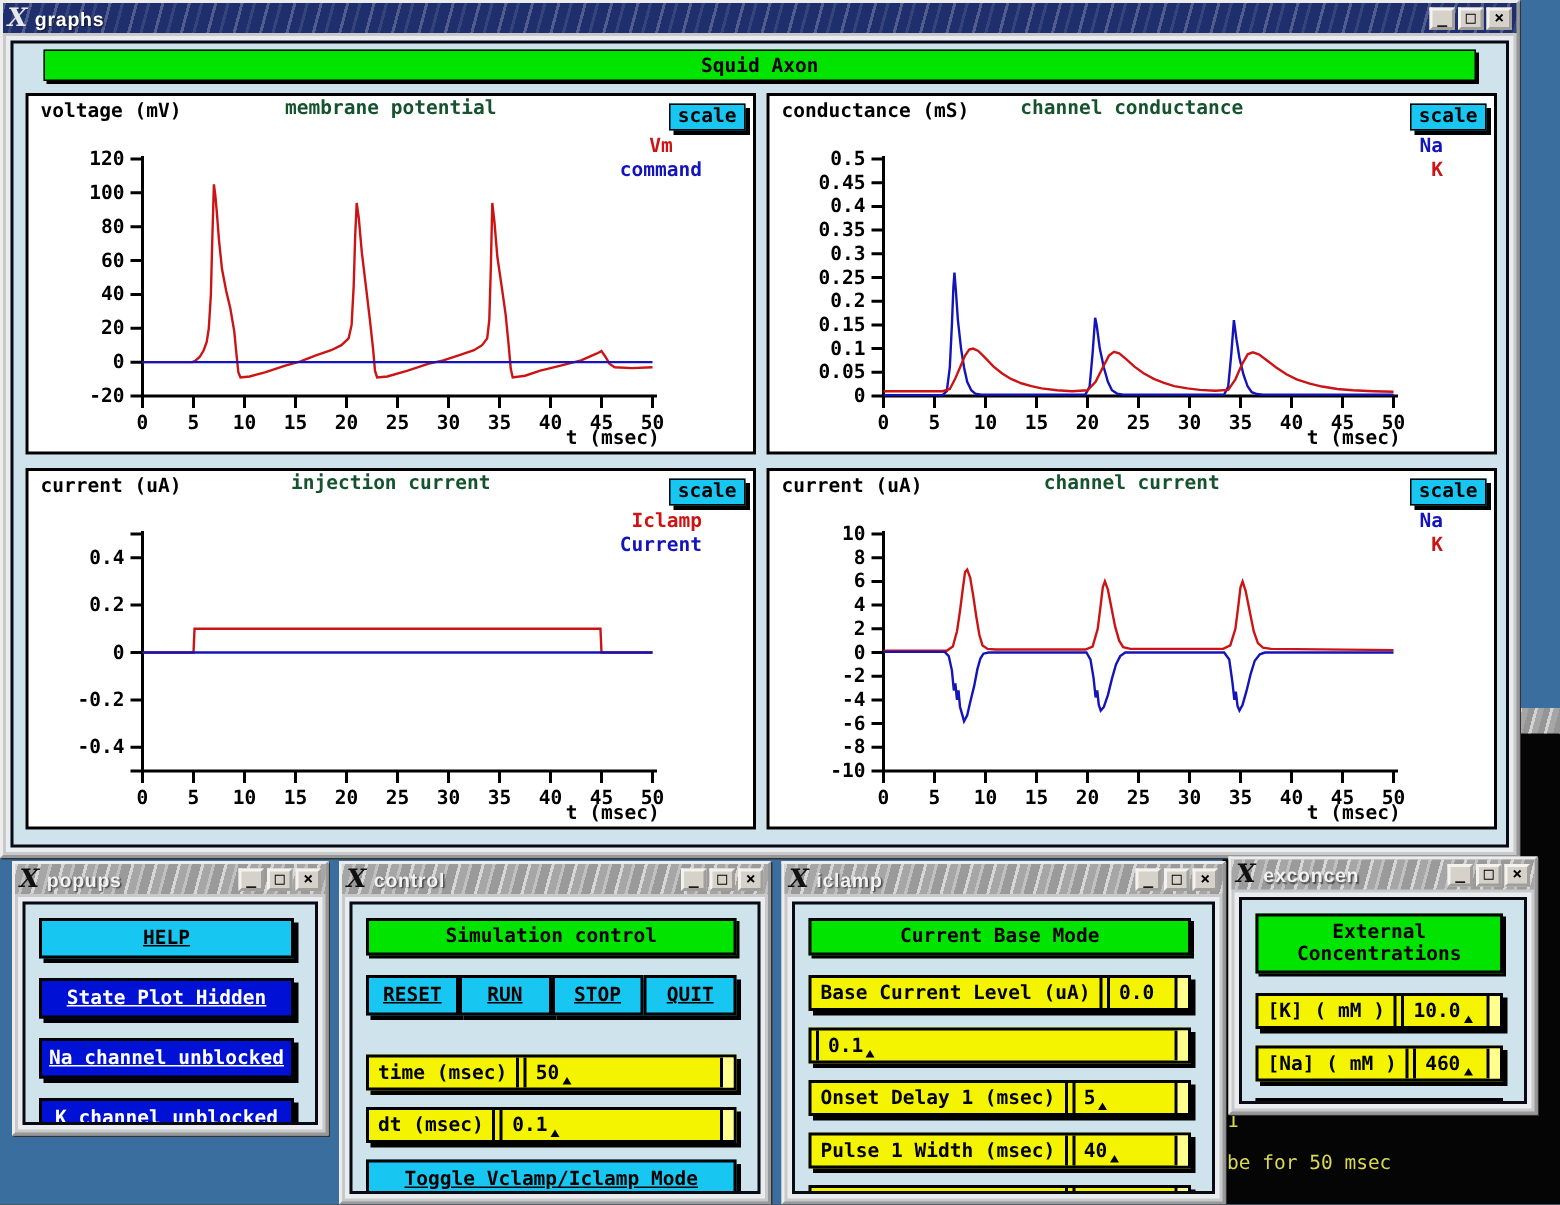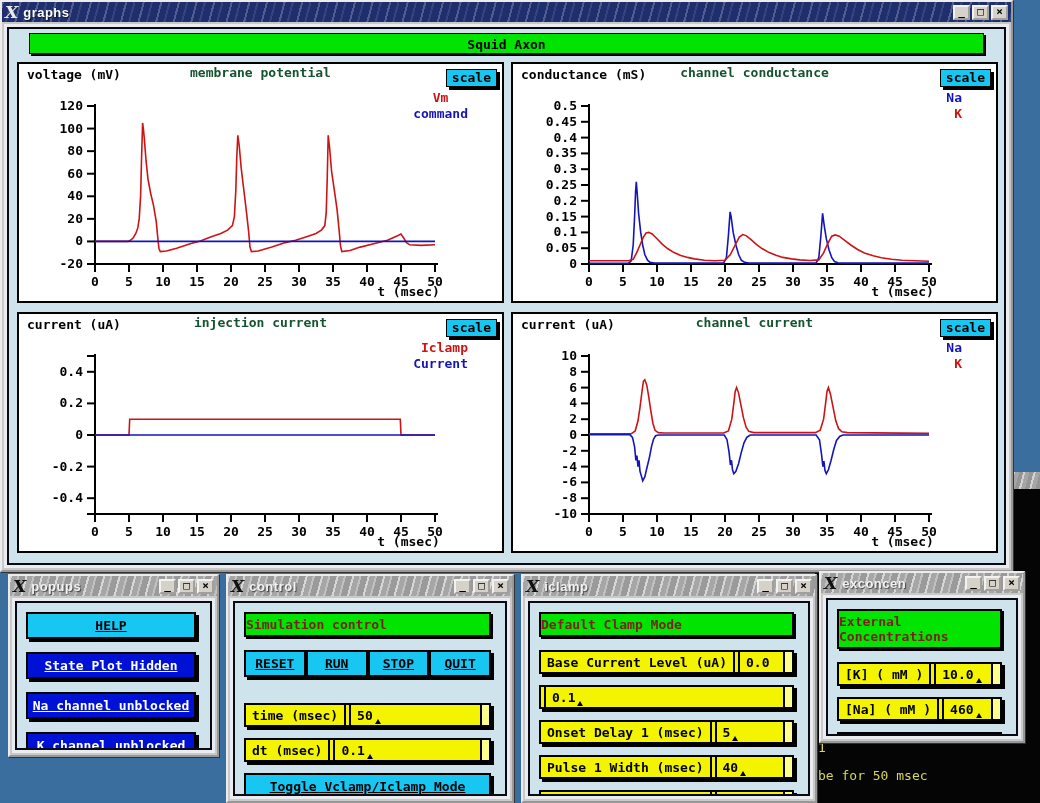--- a/index.html
+++ b/index.html
@@ -36,21 +36,21 @@
   .corner-label { position:absolute; left:8px; top:3px; font:bold 13px "DejaVu Sans Mono", monospace; color:#000; }
   .chart-title { position:absolute; left:0; right:0; top:1px; text-align:center; font:bold 13px "DejaVu Sans Mono", monospace; color:#14532d; }
   .chart-legend { position:absolute; top:26px; right:34px; text-align:right; font:bold 13px "DejaVu Sans Mono", monospace; line-height:16px; }
   .scale-btn { position:absolute; top:5px; right:5px; background:var(--cyan,#17c7f2); color:#000;
     border:1px solid #000; box-shadow:3px 3px 0 #000; font:bold 13px "DejaVu Sans Mono", monospace; padding:0 5px 1px 5px; cursor:pointer; }
   .banner { position:absolute; border:1px solid #000; box-shadow:2px 2px 0 #000; background:var(--green,#00e400);
     text-align:center; font:bold 13px "DejaVu Sans Mono", monospace; color:#000; padding-top:3px; }
 
   
   .hdr { background:var(--green,#00e400); border:2px solid #000; box-shadow:2px 2px 0 #000;
-    font:bold 13px "DejaVu Sans Mono", monospace; color:#7f1d1d; text-align:left; padding:3px 0; }
+    font:bold 13px "DejaVu Sans Mono", monospace; color:#000000; text-align:center; padding:3px 0; }
   .btn { border:2px solid #000; box-shadow:3px 3px 0 #000; font:bold 13px "DejaVu Sans Mono", monospace;
     text-align:center; padding:4px 4px; cursor:pointer; white-space:nowrap; }
   .btn.cyan { background:var(--cyan,#17c7f2); color:#000; }
   .btn.blue { background:var(--blue,#0011d6); color:#fff; }
   .frow { display:flex; align-items:stretch; border:2px solid #000; box-shadow:3px 3px 0 #000;
     background:var(--yellow,#f4f400); font:bold 13px "DejaVu Sans Mono", monospace; color:#000; height:24px; }
   .flabel { padding:3px 6px 0 6px; border-right:2px solid #000; white-space:nowrap; }
   .fvalue { flex:1; padding:3px 6px 0 6px; border-left:2px solid #000; margin-left:3px; cursor:text; overflow:hidden; }
   .fvalue::after { content:""; display:inline-block; width:0; height:0; margin-left:2px;
     border-left:3px solid transparent; border-right:3px solid transparent; border-bottom:5px solid #000; vertical-align:-4px; }
@@ -390,21 +390,21 @@
       <span class="title-text">iclamp</span>
       <span class="tb-btns">
         <span class="tb-btn">_</span>
         <span class="tb-btn">□</span>
         <span class="tb-btn">×</span>
       </span>
     </div>
     <div class="win-body">
         <div class="win-inner">
       <div class="stackpad">
-        <div class="hdr" style="margin-bottom:13px;">Default Clamp Mode</div>
+        <div class="hdr" style="margin-bottom:13px;">Current Base Mode</div>
         <div>
               <div class="frow">
                 <div class="flabel">Base Current Level (uA)</div>
                 <div class="fvalue">0.0</div>
                 <div class="fcap"></div>
               </div>
               <div class="frow">
                 <div class="fvalue">0.1</div>
                 <div class="fcap"></div>
               </div>

